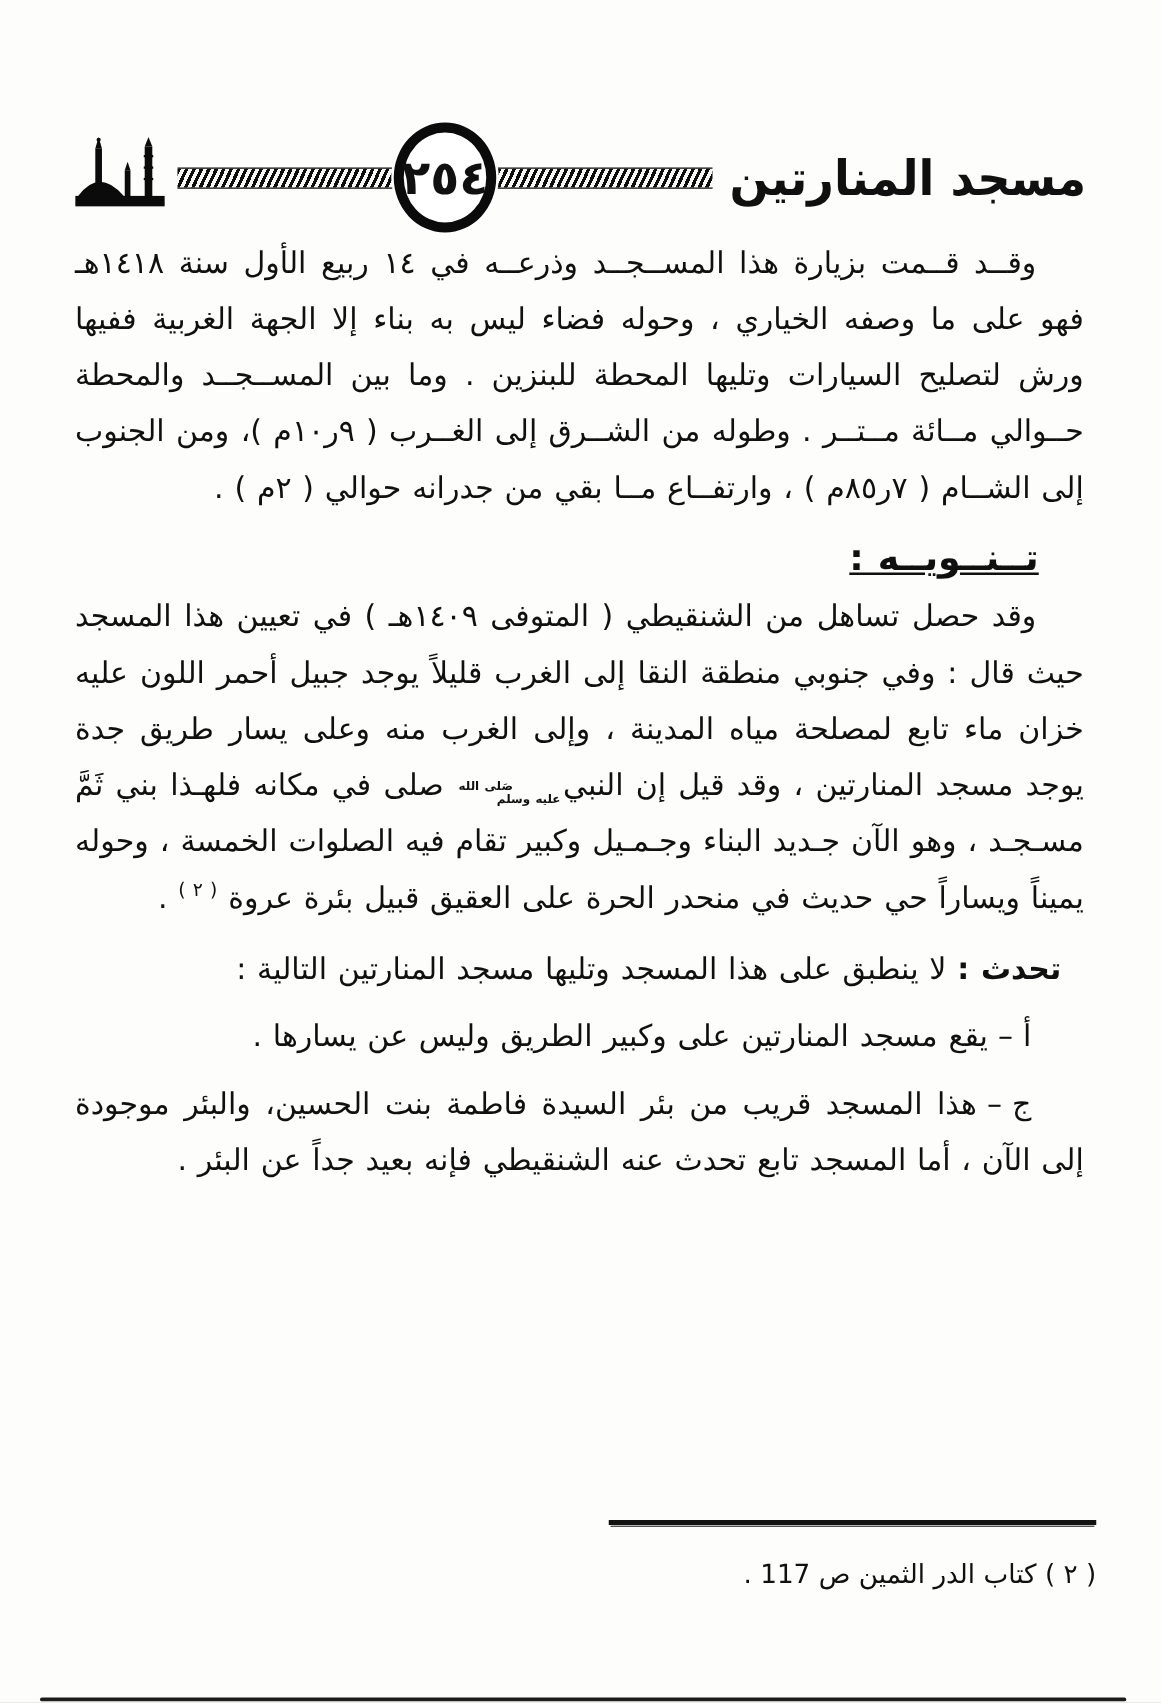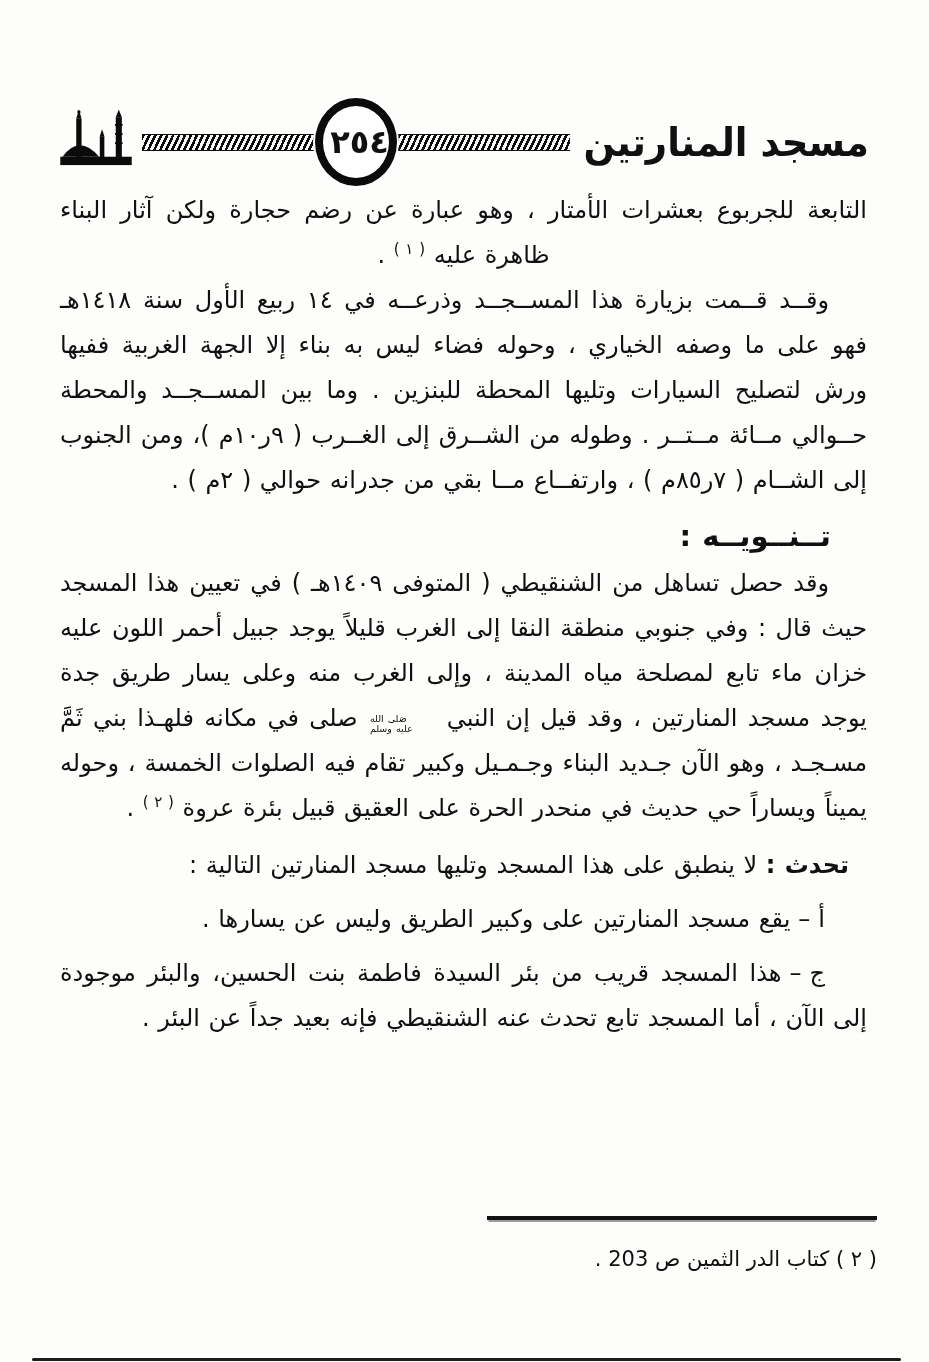--- a/index.html
+++ b/index.html
@@ -28,49 +28,50 @@
     background:repeating-linear-gradient(115deg,#0d0d0d 0 2.6px,#f8f8f6 2.6px 5.4px);
     border-top:1px solid #0d0d0d; border-bottom:1px solid #0d0d0d;
   }
   .page-badge {
     position:absolute; left:50%; top:50%;
     transform:translate(-50%,-50%);
     width:66px; height:72px;
     background:#fff;
     border:8px solid #0b0b0b;
     border-radius:50%;
-    display:flex; align-items:center; 
-    font-size:32px; font-weight:bold;
+    display:flex; align-items:center; justify-content:center;
+    font-size:38px; font-weight:bold;
     box-shadow:0 0 0 2px #fff;
   }
   .mosque { width:76px; height:66px; flex:0 0 auto; margin-bottom:4px; }
   
   .content {
     position:absolute; top:188px; right:62px; left:60px;
     font-size:24px; line-height:45px;
     text-align:justify; letter-spacing:-0.2px;
     word-spacing:1px;
   }
   .para { margin:0; }
   .p1 { text-align-last:center; }
   .indent { text-indent:38px; }
   .fnote-mark { font-size:15px; vertical-align:super; line-height:0; }
   .notice-heading {
     font-size:29px; font-weight:bold;
     margin:10px 36px 2px 0; line-height:46px;
     text-align:right;
+    text-decoration:underline;
   }
   .lead-bold { font-weight:bold; }
   .p-aqool { margin-top:12px; text-indent:18px; }
   .li { margin-top:9px; text-indent:42px; }
   .li .dash { padding:0 8px; }
   .saw {
     display:inline-block; font-size:9.5px; line-height:1.05;
-    text-align:left; vertical-align:-6px; margin:0 2px;
-    font-weight:normal;
+    text-align:right; vertical-align:-6px; margin:0 2px;
+    font-weight:bold;
   }
   
   .footnotes { position:absolute; top:1216px; right:52px; left:52px; }
   .fn-sep {
     width:390px; height:4px; background:#121212;
     box-shadow:0 3px 0 -1.5px #3a3a3a;
   }
   .fn-row {
     display:flex; justify-content:flex-start; gap:26px;
     margin-top:22px; font-size:21px; line-height:34px;
@@ -111,39 +112,38 @@
           <rect x="75" y="20" width="10" height="2.4"></rect>
           <rect x="75" y="32" width="10" height="2.4"></rect>
           <rect x="75" y="44" width="10" height="2.4"></rect>
         </g>
       </svg>
     </span>
   </div>
 
   <div class="content">
 
-    <p class="para p1"><span>التابعة للجربوع بعشرات الأمتار ، وهو عبارة عن رضم حجارة ولكن آثار البناء ظاهرة عليه</span> <span class="fnote-mark">( ١ )</span><span> .</span></p>
 
     <p class="para indent"><span>وقــد قــمت بزيارة هذا المســجــد وذرعــه في ١٤ ربيع الأول سنة ١٤١٨هـ فهو على ما وصفه الخياري ، وحوله فضاء ليس به بناء إلا الجهة الغربية ففيها ورش لتصليح السيارات وتليها المحطة للبنزين . وما بين المســجــد والمحطة حــوالي مــائة مــتــر . وطوله من الشــرق إلى الغــرب ( ٩ر١٠م )، ومن الجنوب إلى الشــام ( ٧ر٨٥م ) ، وارتفــاع مــا بقي من جدرانه حوالي ( ٢م ) .</span></p>
 
     <h3 class="notice-heading">تــنــويــه :</h3>
 
     <p class="para indent"><span>وقد حصل تساهل من الشنقيطي ( المتوفى ١٤٠٩هـ ) في تعيين هذا المسجد حيث قال : وفي جنوبي منطقة النقا إلى الغرب قليلاً يوجد جبيل أحمر اللون عليه خزان ماء تابع لمصلحة مياه المدينة ، وإلى الغرب منه وعلى يسار طريق جدة يوجد مسجد المنارتين ، وقد قيل إن النبي</span><span class="saw"><span>صَلى الله</span><br><span>عليه وسلم</span></span> <span>صلى في مكانه فلهـذا بني ثَمَّ مسـجـد ، وهو الآن جـديد البناء وجـمـيل وكبير تقام فيه الصلوات الخمسة ، وحوله يميناً ويساراً حي حديث في منحدر الحرة على العقيق قبيل بئرة عروة</span> <span class="fnote-mark">( ٢ )</span><span> .</span></p>
 
     <p class="para p-aqool"><span class="lead-bold">تحدث :</span><span> لا ينطبق على هذا المسجد وتليها مسجد المنارتين التالية :</span></p>
 
     <p class="para li"><span>أ</span><span class="dash">–</span><span>يقع مسجد المنارتين على وكبير الطريق وليس عن يسارها .</span></p>
 
 
     <p class="para li"><span>ج</span><span class="dash">–</span><span>هذا المسجد قريب من بئر السيدة فاطمة بنت الحسين، والبئر موجودة إلى الآن ، أما المسجد تابع تحدث عنه الشنقيطي فإنه بعيد جداً عن البئر .</span></p>
 
   </div>
 
   <div class="footnotes">
     <div class="fn-sep"></div>
     <div class="fn-row">
-      <span>( ٢ ) كتاب الدر الثمين ص 203 .</span>
+      <span>( ٢ ) كتاب الدر الثمين ص 117 .</span>
     </div>
   </div>
 
   <div class="scan-bar"></div>
 
 </div>
 
 </body></html>

